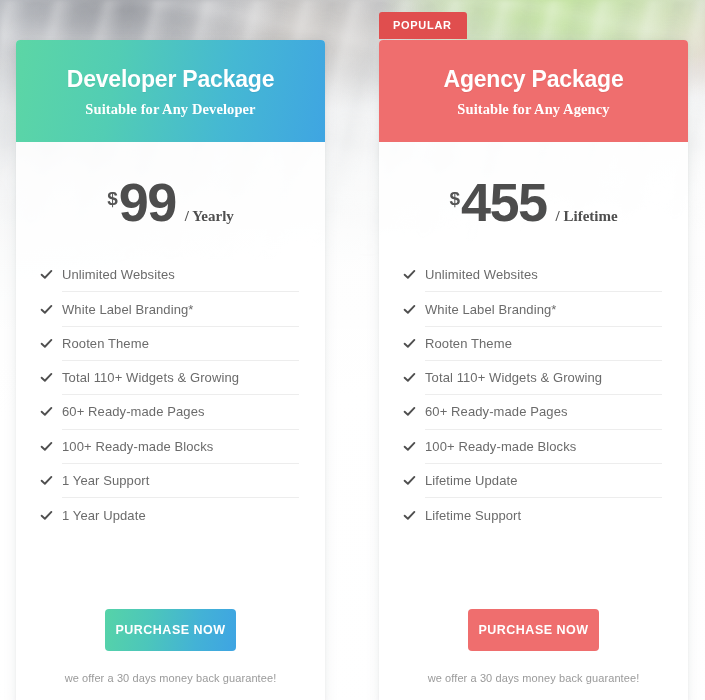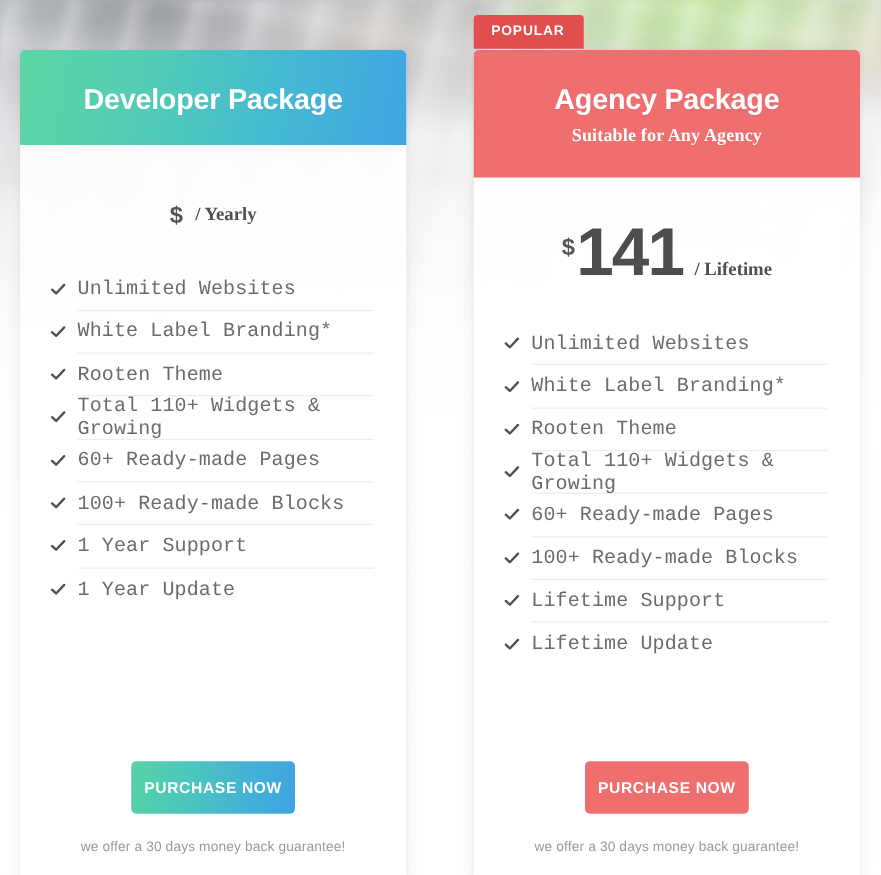--- a/index.html
+++ b/index.html
@@ -158,24 +158,23 @@
   .features {
     list-style: none;
     padding: 0 26px 0 46px;
     flex: 1;
   }
   .feature {
     display: flex;
     align-items: center;
     height: 34.3px;
     border-bottom: 1px solid #ededed;
-    font-size: 16px;
+    font-size: 13px;
     color: #6b6b6b;
     position: relative;
-    font-family: Liberation Mono, monospace;
   }
   .feature:last-child { border-bottom: none; }
   .check {
     position: absolute;
     left: -22px;
     width: 13px;
     height: 13px;
     color: #4f4f4f;
     display: flex;
     align-items: center;
@@ -216,24 +215,26 @@
 
 <div id="bg-photo"></div>
 <div id="bg-keys"></div>
 <div id="bg-wash"></div>
 
 <div class="pricing-wrap">
 
   <div class="card">
     <div class="card-header grad-teal">
       <div class="pkg-title">Developer Package</div>
+      <div class="pkg-sub">Suitable for Any Developer</div>
     </div>
 
     <div class="price-row">
       <span class="currency">$</span>
+      <span class="amount">99</span>
       <span class="period">/ Yearly</span>
     </div>
 
     <ul class="features">
       <li class="feature">
         <span class="check">
             <svg width="13" height="13" viewBox="0 0 16 16">
               <path d="M2 8.3 L6 12 L14 3.6" fill="none" stroke="currentColor" stroke-width="2.3" stroke-linecap="round" stroke-linejoin="round"></path>
             </svg>
           </span>
@@ -306,21 +307,21 @@
   <div class="card">
     <div class="badge">POPULAR</div>
 
     <div class="card-header flat-red">
       <div class="pkg-title">Agency Package</div>
       <div class="pkg-sub">Suitable for Any Agency</div>
     </div>
 
     <div class="price-row">
       <span class="currency">$</span>
-      <span class="amount">141</span>
+      <span class="amount">455</span>
       <span class="period">/ Lifetime</span>
     </div>
 
     <ul class="features">
       <li class="feature">
         <span class="check">
             <svg width="13" height="13" viewBox="0 0 16 16">
               <path d="M2 8.3 L6 12 L14 3.6" fill="none" stroke="currentColor" stroke-width="2.3" stroke-linecap="round" stroke-linejoin="round"></path>
             </svg>
           </span>
@@ -365,29 +366,29 @@
             </svg>
           </span>
         <span class="feature-label">100+ Ready-made Blocks</span>
       </li>
       <li class="feature">
         <span class="check">
             <svg width="13" height="13" viewBox="0 0 16 16">
               <path d="M2 8.3 L6 12 L14 3.6" fill="none" stroke="currentColor" stroke-width="2.3" stroke-linecap="round" stroke-linejoin="round"></path>
             </svg>
           </span>
+        <span class="feature-label">Lifetime Update</span>
+      </li>
+      <li class="feature">
+        <span class="check">
+            <svg width="13" height="13" viewBox="0 0 16 16">
+              <path d="M2 8.3 L6 12 L14 3.6" fill="none" stroke="currentColor" stroke-width="2.3" stroke-linecap="round" stroke-linejoin="round"></path>
+            </svg>
+          </span>
         <span class="feature-label">Lifetime Support</span>
-      </li>
-      <li class="feature">
-        <span class="check">
-            <svg width="13" height="13" viewBox="0 0 16 16">
-              <path d="M2 8.3 L6 12 L14 3.6" fill="none" stroke="currentColor" stroke-width="2.3" stroke-linecap="round" stroke-linejoin="round"></path>
-            </svg>
-          </span>
-        <span class="feature-label">Lifetime Update</span>
       </li>
     </ul>
 
     <div class="card-footer">
       <button class="buy-btn flat-red">PURCHASE NOW</button>
       <div class="guarantee">we offer a 30 days money back guarantee!</div>
     </div>
   </div>
 
 </div>

